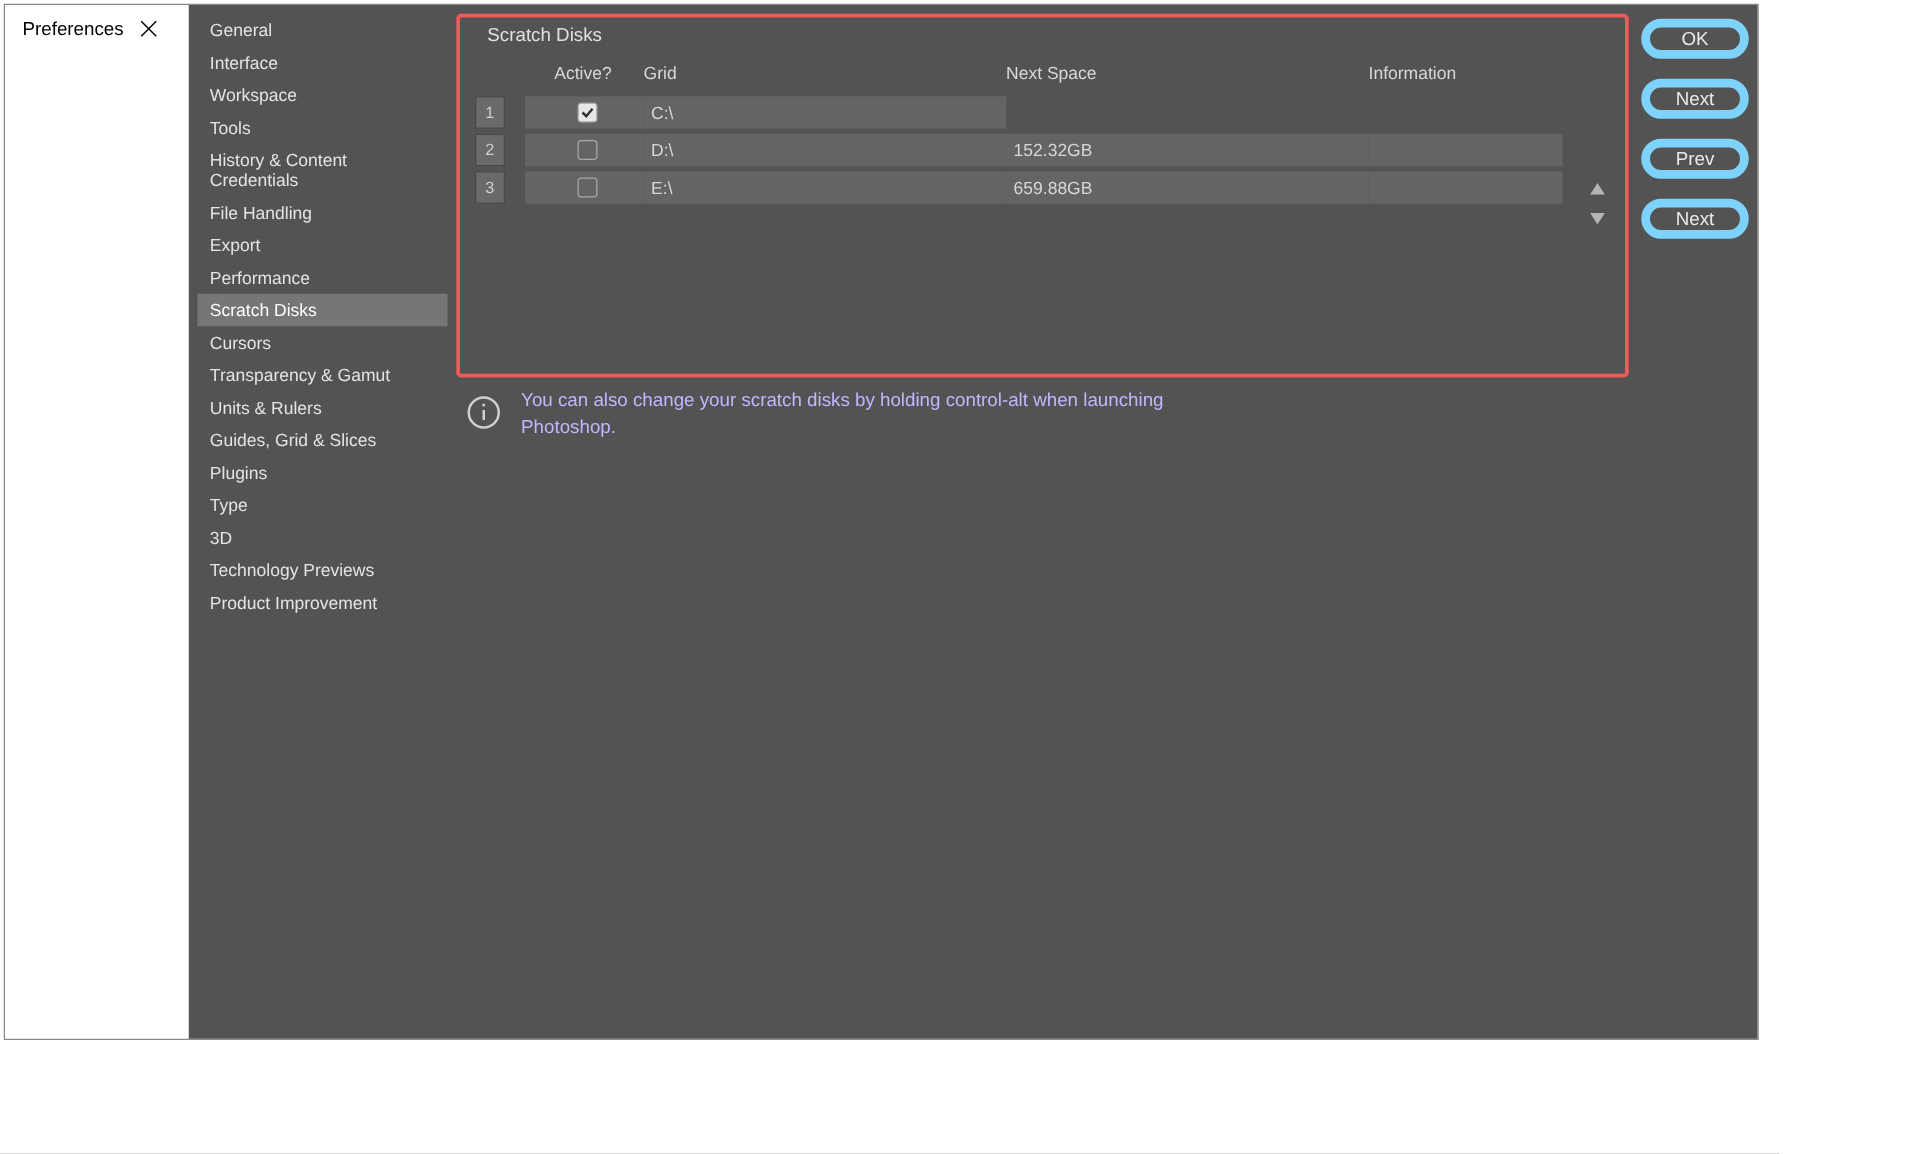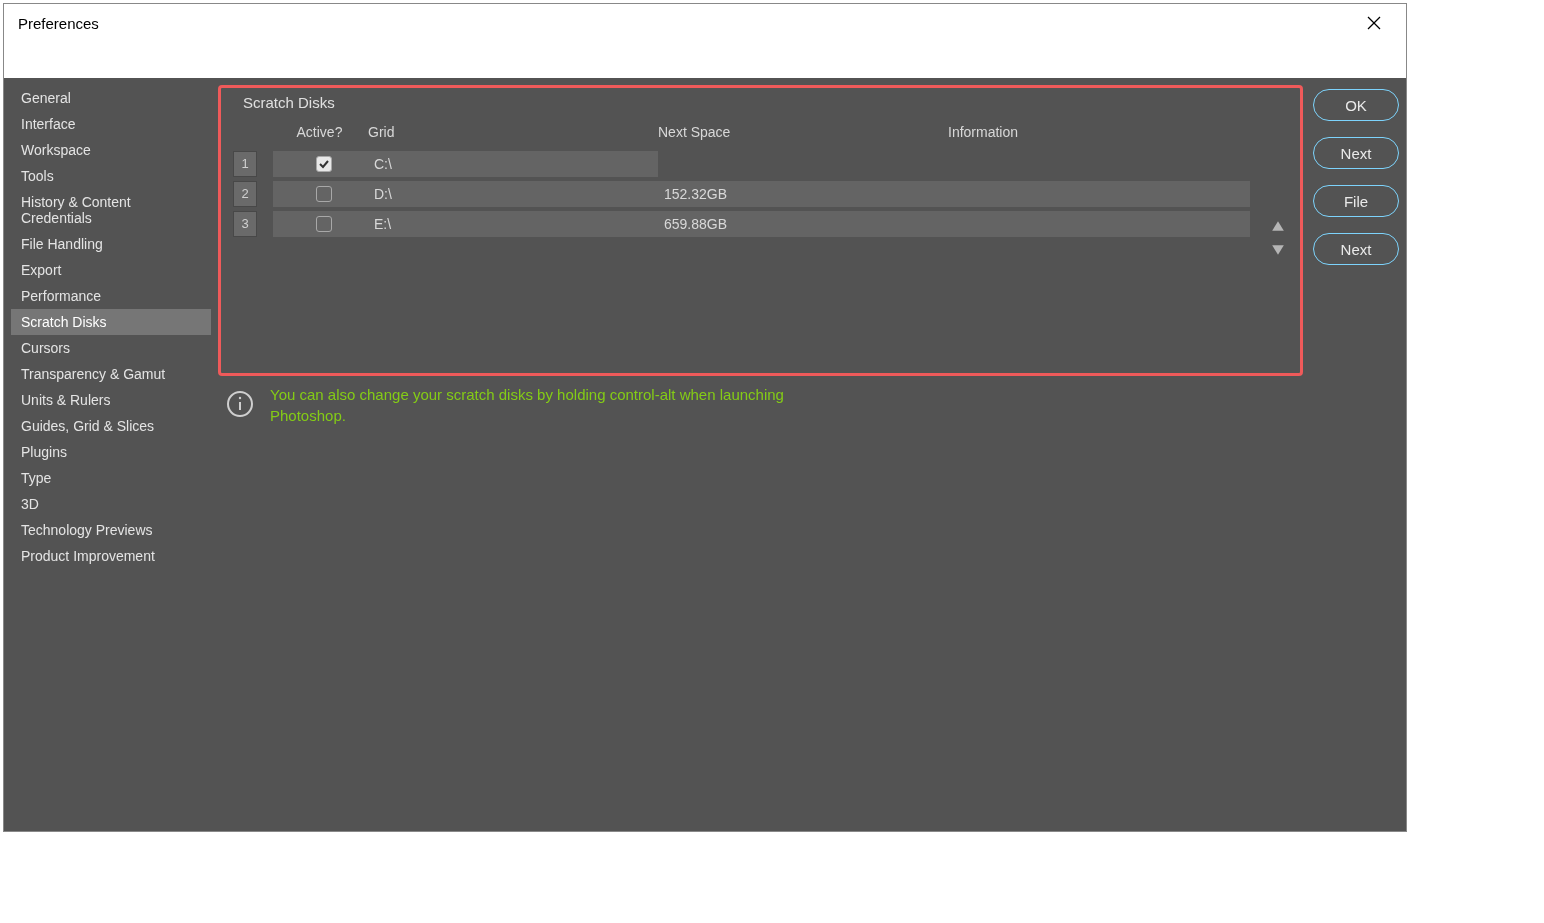--- a/index.html
+++ b/index.html
@@ -9,21 +9,20 @@
   width: 1544px;
   height: 923px;
   overflow: hidden;
 }
 .window {
   width: 1404px;
   height: 829px;
   background: #fff;
   border: 1px solid #888;
   display: flex;
-  flex-direction: column;
   margin: 3px;
 }
 .titlebar {
   height: 38px;
   display: flex;
   align-items: center;
   padding: 0 12px 0 14px;
   background: #fff;
   color: #000;
   font-size: 15px;
@@ -37,21 +36,20 @@
   justify-content: center;
   cursor: pointer;
 }
 .close-x svg { stroke: #000; }
 .body {
   flex: 1;
   display: flex;
   background: #535353;
   padding: 7px;
   gap: 7px;
-  margin-top: 36px;
 }
 .sidebar {
   width: 200px;
   background: #535353;
   color: #e4e4e4;
   font-size: 14px;
 }
 .side-item {
   padding: 5px 10px;
   cursor: pointer;
@@ -162,41 +160,41 @@
 .arrow-btn {
   width: 16px;
   height: 14px;
   cursor: pointer;
 }
 .arrow-btn svg { fill:#b5b5b5; }
 .hint-row {
   display: flex;
   gap: 14px;
   padding: 8px 0 0 6px;
-  color: #84cc16;
+  color: #c4b5fd;
   font-size: 15px;
   align-items: flex-start;
 }
 .info-icon {
   width: 32px; height:32px;
   flex-shrink:0;
   display:flex;align-items:center;justify-content:center;
   margin-top:4px;
 }
 .info-icon svg { stroke:#cfcfcf; fill:none; }
 .buttons-col {
   width: 86px;
   display: flex;
   flex-direction: column;
   gap: 16px;
   padding-top: 4px;
 }
 .pill-btn {
   height: 32px;
-  border: 1px solid #7dd3fc;
+  border: 7px solid #7dd3fc;
   border-radius: 40px;
   color: #eaeaea;
   font-size: 15px;
   display: flex;
   align-items: center;
   justify-content: center;
   cursor: pointer;
   background: transparent;
 }
 .underline-first::first-letter { text-decoration: underline; }
@@ -311,19 +309,19 @@
               </svg>
           </div>
           <div style="max-width:570px;line-height:1.4">You can also change your scratch disks by holding control-alt when launching Photoshop.</div>
         </div>
 
       </div>
 
       <div class="buttons-col">
         <div class="pill-btn">OK</div>
         <div class="pill-btn">Next</div>
-        <div class="pill-btn underline-first">File</div>
+        <div class="pill-btn underline-first">Prev</div>
         <div class="pill-btn underline-first">Next</div>
       </div>
     </div>
 
   </div>
 </div>
 
 </body></html>

